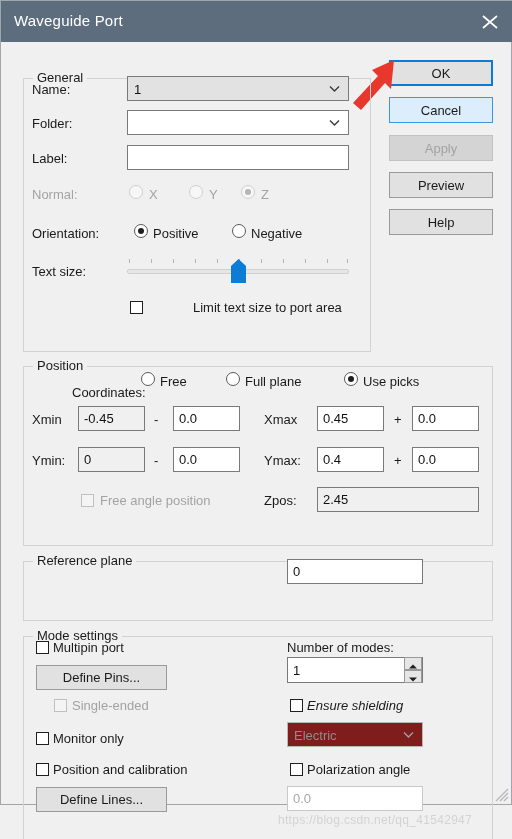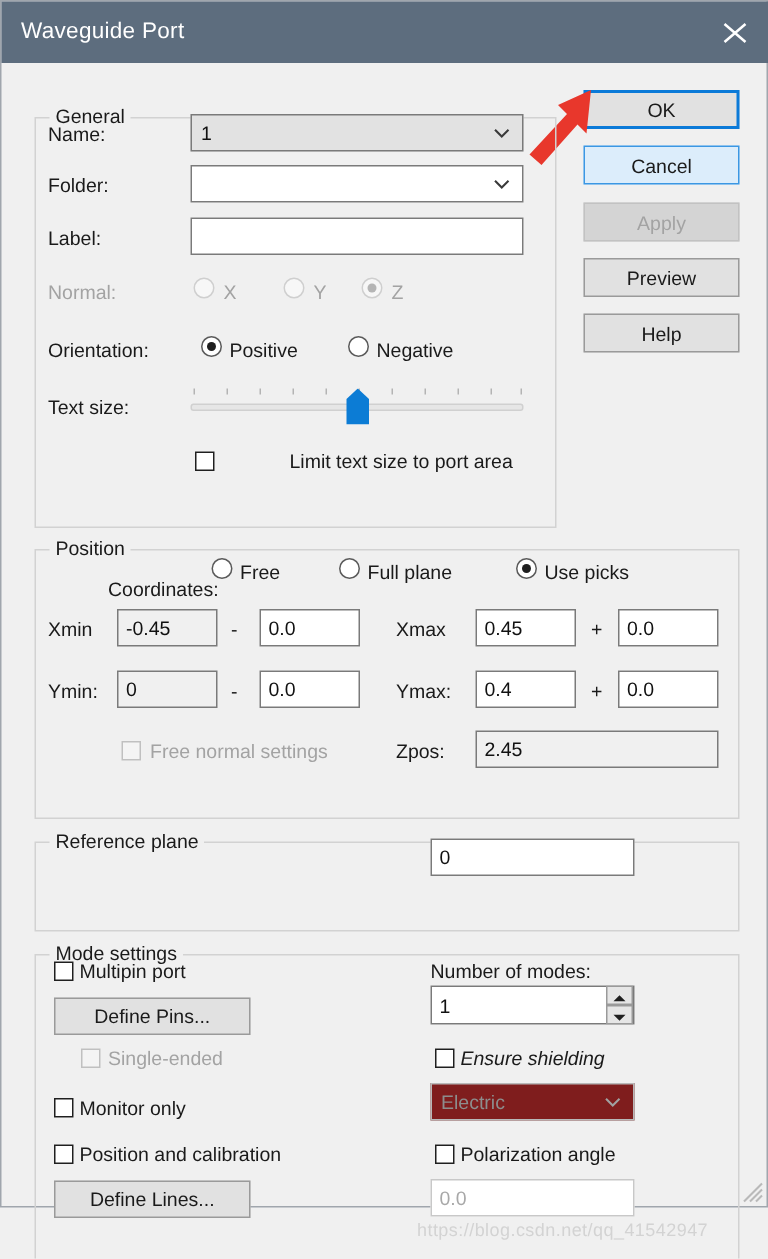--- a/index.html
+++ b/index.html
@@ -184,21 +184,21 @@
   <div class="lbl" style="left:31px;top:452px;">Ymin:</div>
   <input class="tf gray" style="left: 77px; top: 446px; width: 67px; height: 25px;" value="0">
   <div class="lbl" style="left:153px;top:452px;">-</div>
   <input class="tf" style="left: 172px; top: 446px; width: 67px; height: 25px;" value="0.0">
   <div class="lbl" style="left:263px;top:452px;">Ymax:</div>
   <input class="tf" style="left: 316px; top: 446px; width: 67px; height: 25px;" value="0.4">
   <div class="lbl" style="left:393px;top:452px;">+</div>
   <input class="tf" style="left: 411px; top: 446px; width: 67px; height: 25px;" value="0.0">
 
   <div class="cb dis" style="left:80px;top:493px;"></div>
-  <div class="lbl dis" style="left:99px;top:492px;">Free normal settings</div>
+  <div class="lbl dis" style="left:99px;top:492px;">Free angle position</div>
   <div class="lbl" style="left:263px;top:492px;">Zpos:</div>
   <input class="tf gray" style="left: 316px; top: 486px; width: 162px; height: 25px;" value="2.45">
 
   <div class="group" style="left:22px;top:540px;width:470px;height:60px;">
     <div class="group-title">Reference plane</div>
   </div>
   <input class="tf" style="left: 286px; top: 558px; width: 136px; height: 25px;" value="0">
 
   <div class="group" style="left:22px;top:615px;width:470px;height:208px;">
     <div class="group-title">Mode settings</div>

